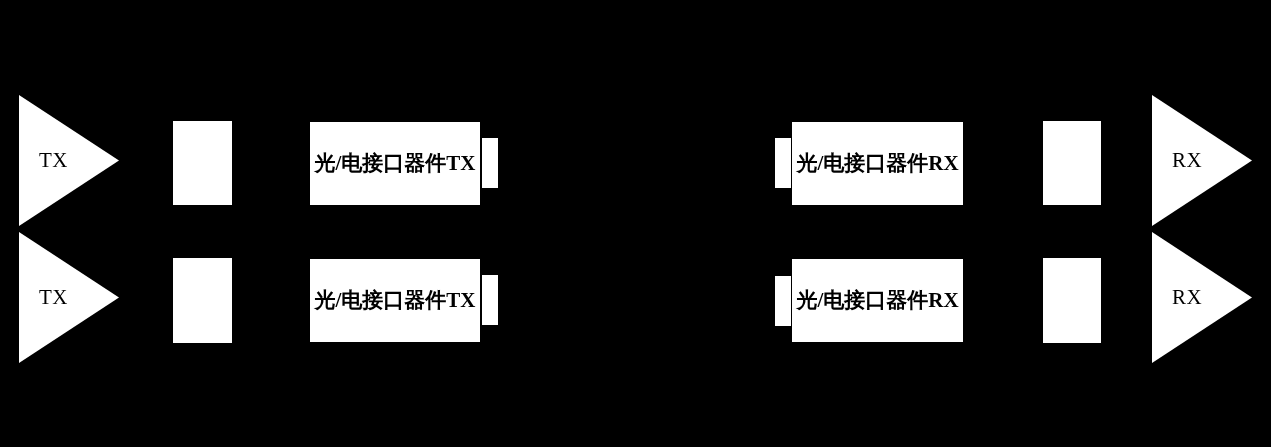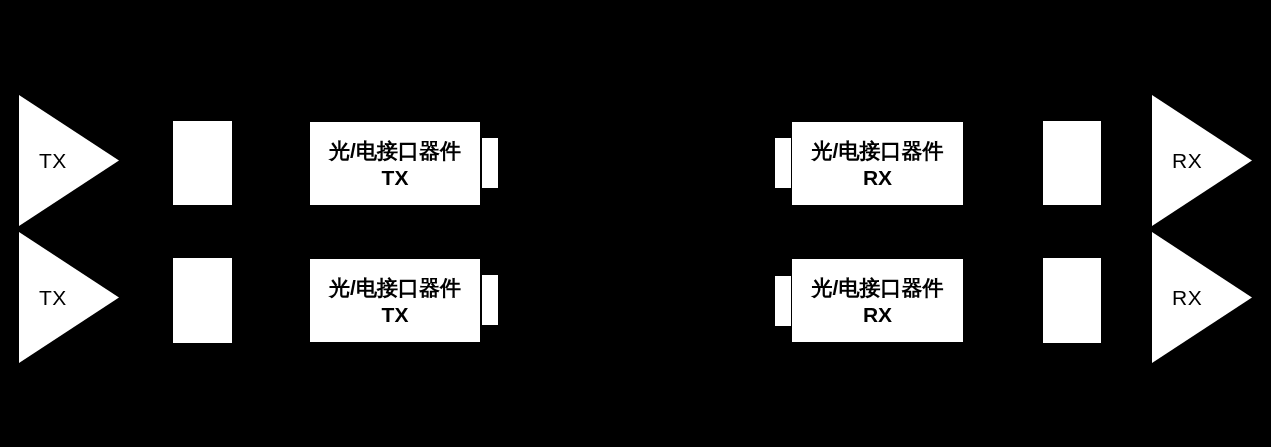--- a/index.html
+++ b/index.html
@@ -16,36 +16,37 @@
     position: relative;
     width: 1271px;
     height: 447px;
     background: var(--background);
     overflow: hidden;
     font-family: "Liberation Sans", "DejaVu Sans", sans-serif;
   }
   .shape {
     position: absolute;
     background: var(--shape);
+    font-family: Liberation Serif, serif;
   }
   .tri {
     clip-path: polygon(0% 0%, 100% 50%, 0% 100%);
     display: flex;
     align-items: center;
   }
   .tri .tri-label {
     padding-left: 20px;
     font-size: 21px;
     font-weight: 400;
     color: var(--label_text);
     letter-spacing: 0.5px;
   }
   .iface-box {
     display: flex;
-    flex-direction: column;
+    flex-direction: row;
     align-items: center;
     justify-content: center;
     text-align: center;
     color: var(--label_text);
     font-weight: 700;
     font-size: 21px;
     line-height: 27px;
   }
   .conn-rect, .fiber-tab {
     

